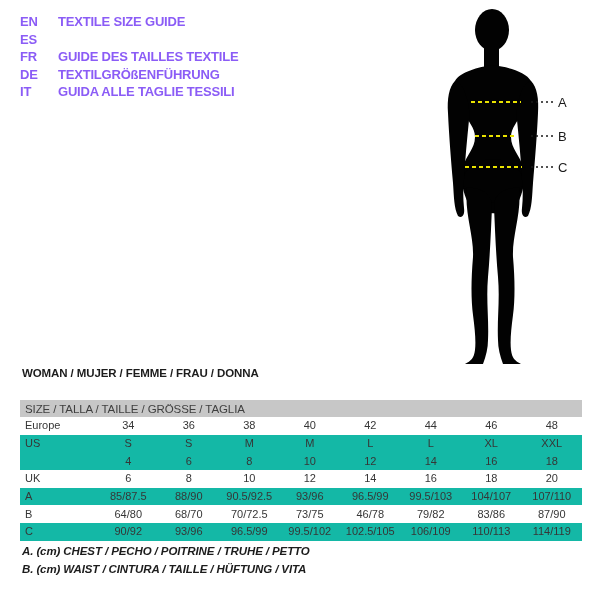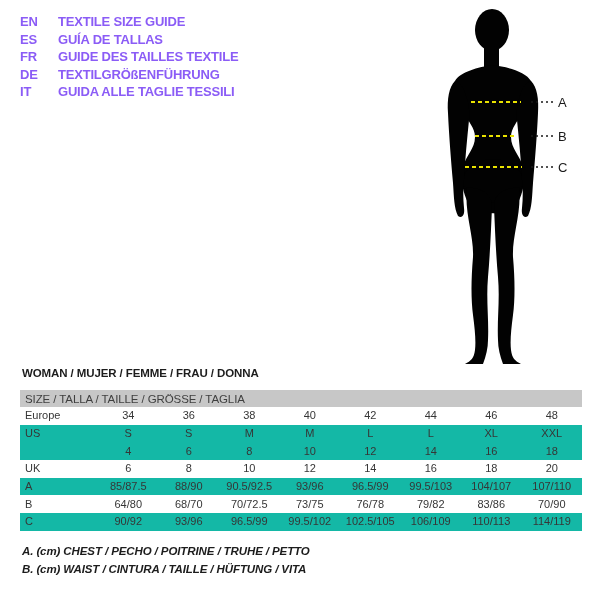--- a/index.html
+++ b/index.html
@@ -11,21 +11,21 @@
   .lang-block{position:absolute;left:20px;top:13px;}
   .lang-row{display:flex;line-height:17.5px;font-size:13px;font-weight:700;letter-spacing:-0.2px;color:#8b5cf6;}
   .lang-code{width:38px;flex:0 0 38px;}
   
   .figure-wrap{position:absolute;left:405px;top:5px;width:190px;height:370px;}
   .figure-wrap svg{display:block;}
   
   .section-title{position:absolute;left:22px;top:367px;font-size:11.5px;font-weight:700;letter-spacing:-0.1px;color:#1c1c1c;}
   
   table.size-table{
-    position:absolute;left:20px;top:390px;width:562px;
+    position:absolute;left:20px;top:400px;width:562px;
     border-collapse:collapse;table-layout:fixed;
     font-size:11px;color:#363636;
   }
   table.size-table th{
     background:#c7c7c7;color:#3f3f3f;font-weight:400;font-size:11.5px;
     text-align:left;height:17px;padding:0 0 0 5px;letter-spacing:-0.1px;
   }
   table.size-table td{height:17.7px;padding:0;text-align:center;line-height:1;}
   table.size-table td.row-label{text-align:left;padding-left:5px;}
   table.size-table tr.shaded td{background:#14b8a6;}
@@ -38,21 +38,20 @@
 
 <div class="canvas">
 
   <div class="lang-block">
       <div class="lang-row">
         <span class="lang-code">EN</span>
         <span>TEXTILE SIZE GUIDE</span>
       </div>
       <div class="lang-row">
         <span class="lang-code">ES</span>
-        <span>GUÍA DE TALLAS</span>
       </div>
       <div class="lang-row">
         <span class="lang-code">FR</span>
         <span>GUIDE DES TAILLES TEXTILE</span>
       </div>
       <div class="lang-row">
         <span class="lang-code">DE</span>
         <span>TEXTILGRÖßENFÜHRUNG</span>
       </div>
       <div class="lang-row">
@@ -178,24 +177,24 @@
           <td>99.5/103</td>
           <td>104/107</td>
           <td>107/110</td>
         </tr>
         <tr>
           <td class="row-label">B</td>
           <td>64/80</td>
           <td>68/70</td>
           <td>70/72.5</td>
           <td>73/75</td>
-          <td>76/78</td>
+          <td>46/78</td>
           <td>79/82</td>
           <td>83/86</td>
-          <td>70/90</td>
+          <td>87/90</td>
         </tr>
         <tr class="shaded">
           <td class="row-label">C</td>
           <td>90/92</td>
           <td>93/96</td>
           <td>96.5/99</td>
           <td>99.5/102</td>
           <td>102.5/105</td>
           <td>106/109</td>
           <td>110/113</td>

